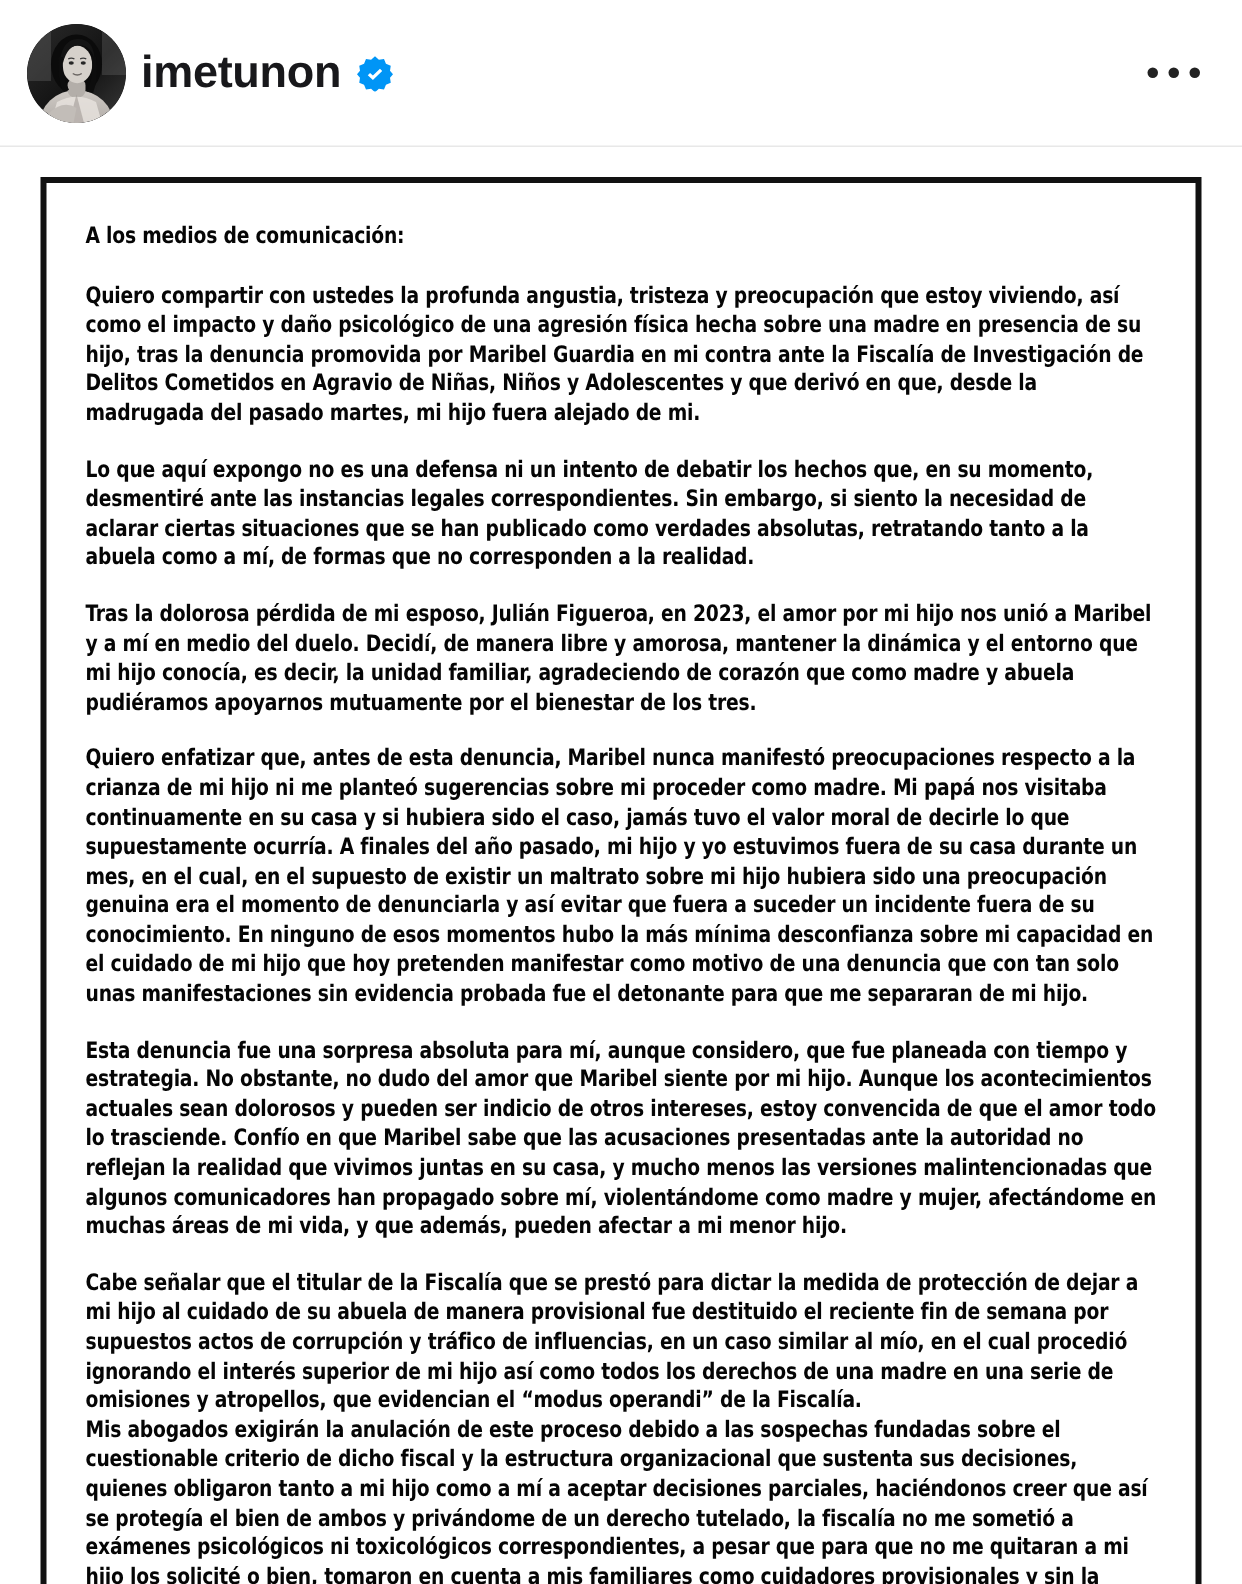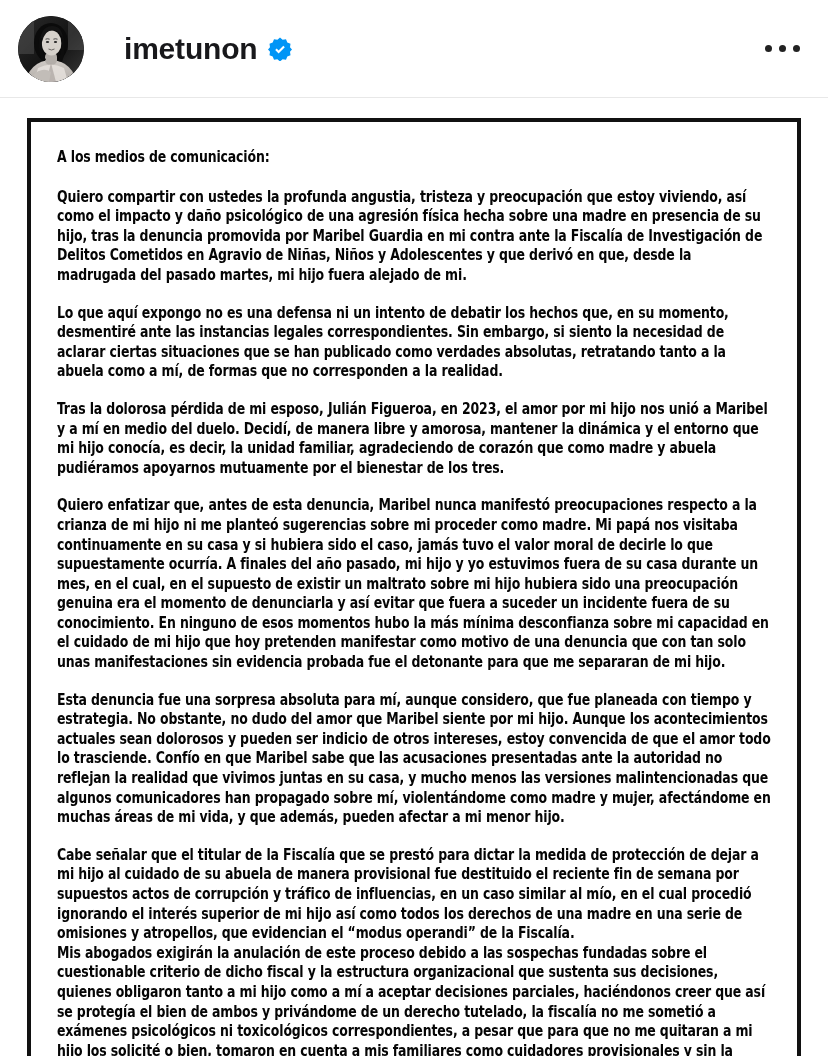--- a/index.html
+++ b/index.html
@@ -33,21 +33,21 @@
     overflow: hidden;
     flex: 0 0 auto;
     position: relative;
     background: #111;
   }
   .avatar svg { display: block; width: 100%; height: 100%; }
 
   .username-wrap {
     display: flex;
     align-items: center;
-    margin-left: 40px;
+    margin-left: 10px;
     flex: 1 1 auto;
     min-width: 0;
     text-align: right;
   }
   .username {
     font-size: 30px;
     font-weight: 600;
     color: #18181b;
     letter-spacing: -0.2px;
     line-height: 1;

